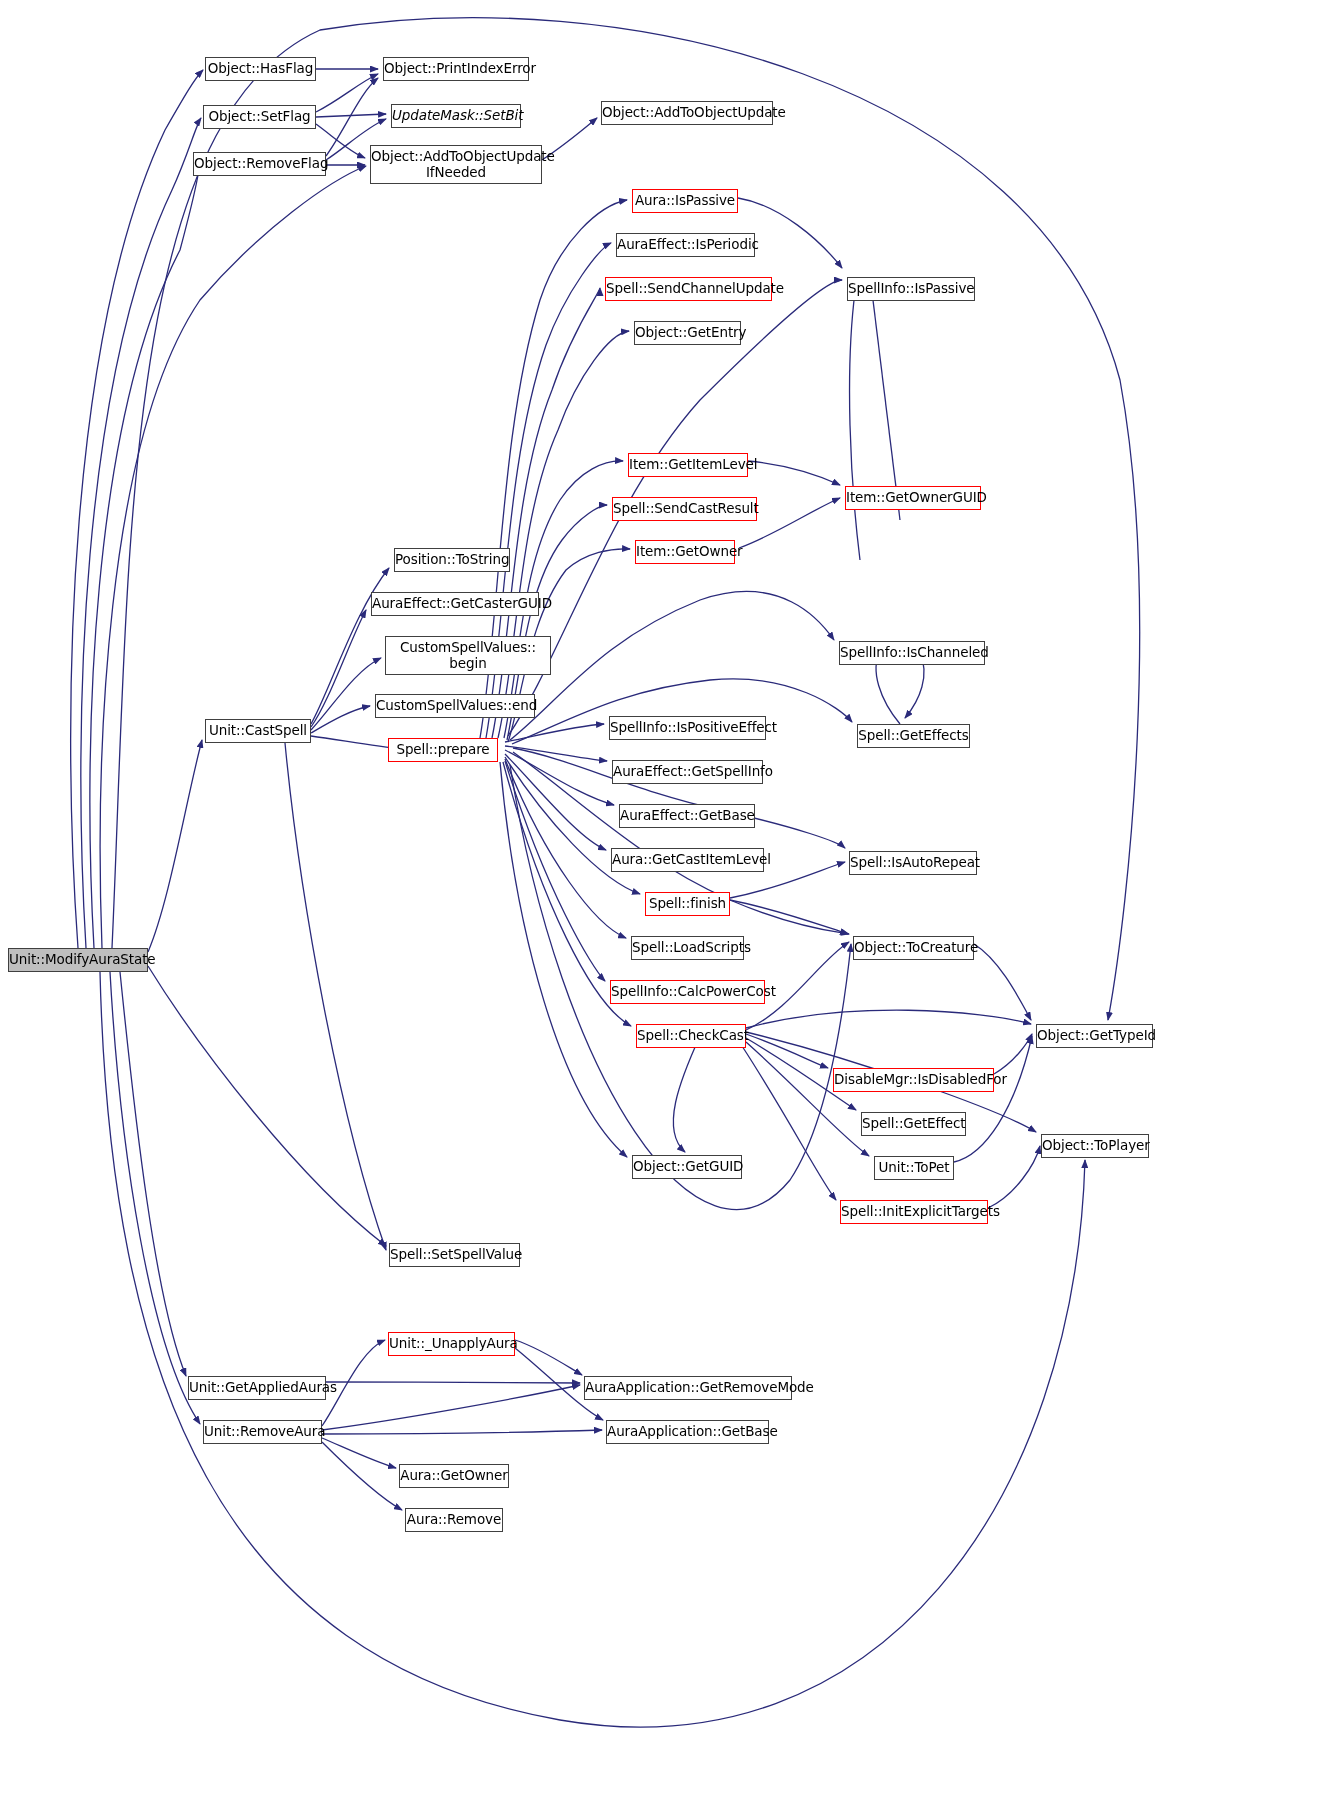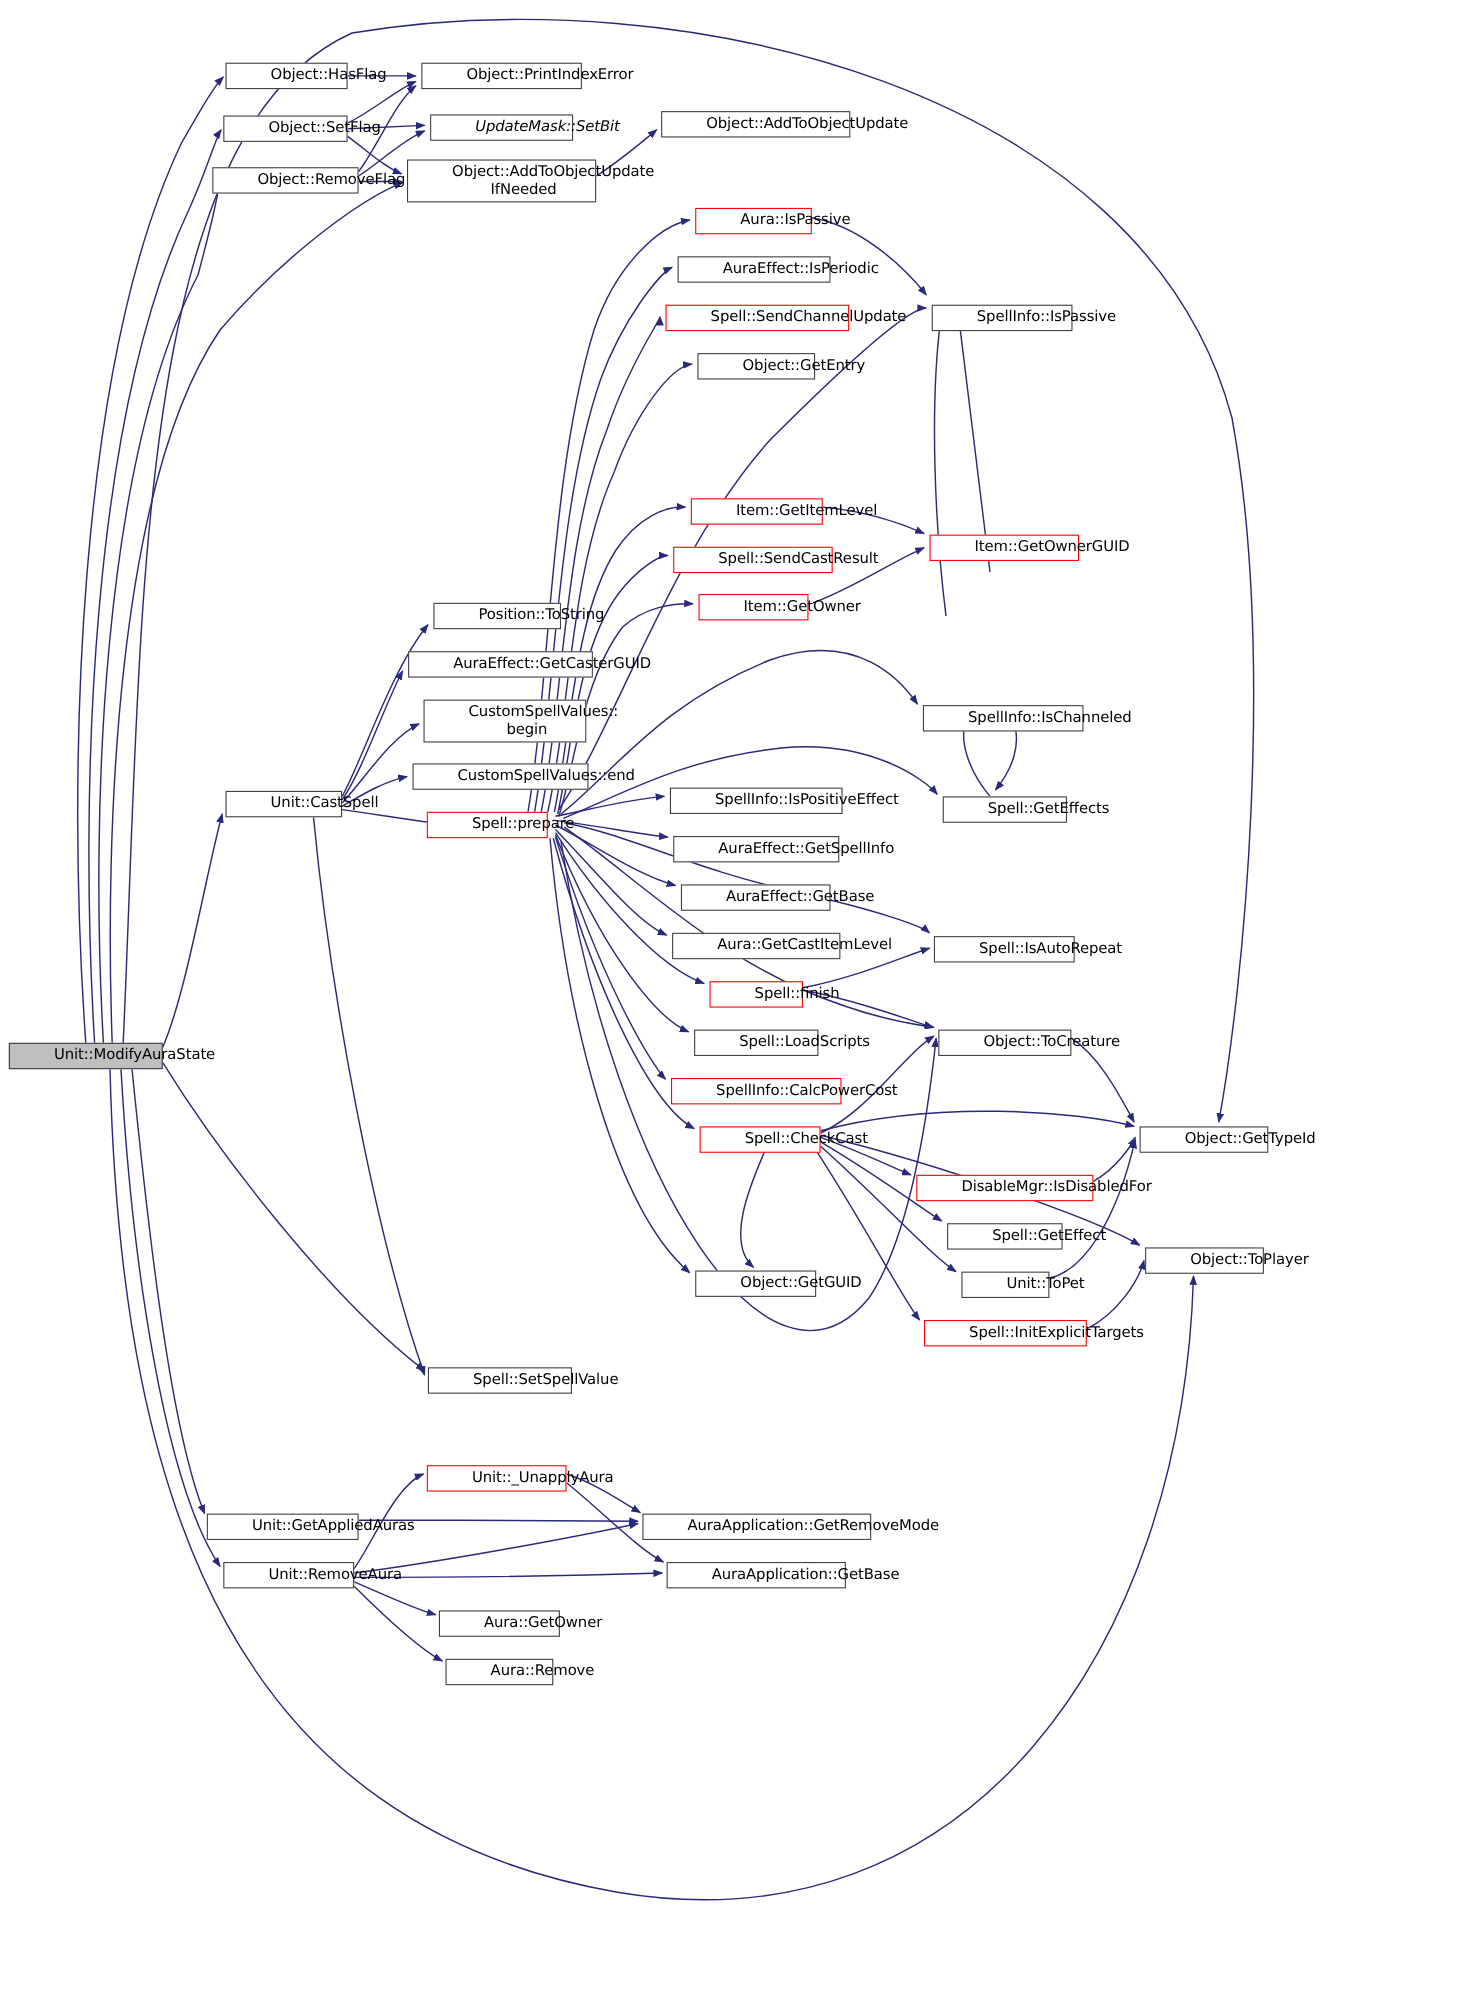--- a/index.html
+++ b/index.html
@@ -31,21 +31,20 @@
     justify-content: center;
     text-align: center;
     background: #ffffff;
     border: 1px solid #404040;
     color: #000000;
     font-size: 13.5px;
     line-height: 1.12;
     letter-spacing: -0.1px;
     white-space: pre-line;
     z-index: 5;
-    padding-left: 40px;
   }
   .node.red {
     border-color: #ff0000;
   }
   .node.root {
     background: #bfbfbf;
     border-color: #404040;
   }
   .node span { display: block; width: 100%; }
 </style>
@@ -180,21 +179,21 @@
     <div class="node" style="left: 616px; top: 233px; width: 139px; height: 24px;"><span>AuraEffect::IsPeriodic</span></div>
     <div class="node red" style="left: 605px; top: 277px; width: 167px; height: 24px;"><span>Spell::SendChannelUpdate</span></div>
     <div class="node" style="left: 634px; top: 321px; width: 107px; height: 24px;"><span>Object::GetEntry</span></div>
     <div class="node" style="left: 847px; top: 277px; width: 128px; height: 24px;"><span>SpellInfo::IsPassive</span></div>
     <div class="node red" style="left: 628px; top: 453px; width: 120px; height: 24px;"><span>Item::GetItemLevel</span></div>
     <div class="node red" style="left: 612px; top: 497px; width: 145px; height: 24px;"><span>Spell::SendCastResult</span></div>
     <div class="node red" style="left: 635px; top: 540px; width: 100px; height: 24px; justify-content: flex-end;"><span>Item::GetOwner</span></div>
     <div class="node red" style="left: 845px; top: 486px; width: 136px; height: 24px;"><span>Item::GetOwnerGUID</span></div>
     <div class="node" style="left: 394px; top: 548px; width: 116px; height: 24px;"><span>Position::ToString</span></div>
     <div class="node" style="left: 371px; top: 592px; width: 168px; height: 24px;"><span>AuraEffect::GetCasterGUID</span></div>
-    <div class="node" style="left: 385px; top: 636px; width: 148px; height: 39px; text-align: center;"><span>CustomSpellValues::
+    <div class="node" style="left: 385px; top: 636px; width: 166px; height: 39px; text-align: center;"><span>CustomSpellValues::
 begin</span></div>
     <div class="node" style="left: 375px; top: 694px; width: 160px; height: 24px;"><span>CustomSpellValues::end</span></div>
     <div class="node" style="left: 205px; top: 719px; width: 106px; height: 24px;"><span>Unit::CastSpell</span></div>
     <div class="node red" style="left: 388px; top: 738px; width: 110px; height: 24px;"><span>Spell::prepare</span></div>
     <div class="node" style="left: 609px; top: 716px; width: 157px; height: 24px;"><span>SpellInfo::IsPositiveEffect</span></div>
     <div class="node" style="left: 612px; top: 760px; width: 151px; height: 24px; text-align: center;"><span>AuraEffect::GetSpellInfo</span></div>
     <div class="node" style="left: 619px; top: 804px; width: 136px; height: 24px;"><span>AuraEffect::GetBase</span></div>
     <div class="node" style="left: 611px; top: 848px; width: 153px; height: 24px; text-align: center;"><span>Aura::GetCastItemLevel</span></div>
     <div class="node red" style="left: 645px; top: 892px; width: 85px; height: 24px;"><span>Spell::finish</span></div>
     <div class="node" style="left: 631px; top: 936px; width: 113px; height: 24px;"><span>Spell::LoadScripts</span></div>

